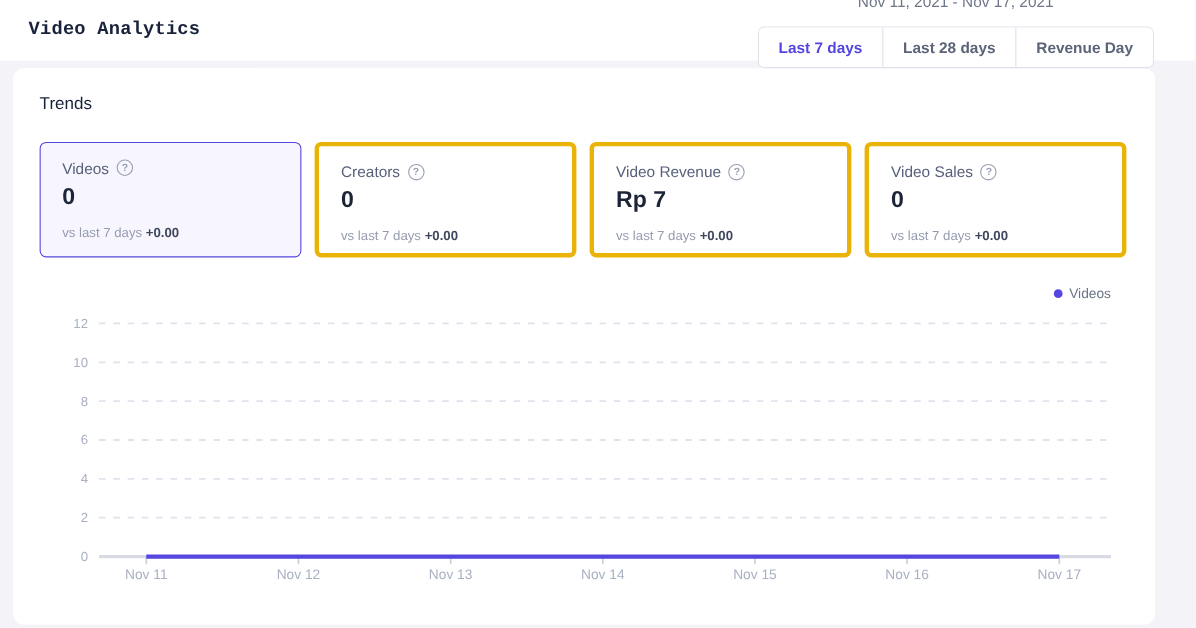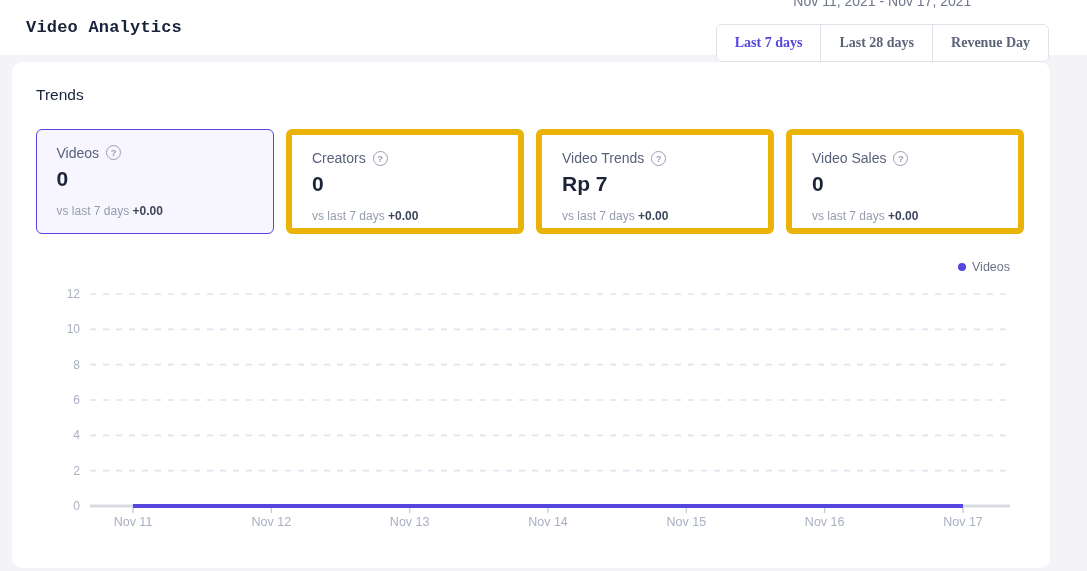--- a/index.html
+++ b/index.html
@@ -36,21 +36,21 @@
     border-radius: 6px;
     overflow: hidden;
     background: #fff;
   }
   .seg-btn {
     appearance: none;
     background: #fff;
     border: none;
     border-left: 1px solid #e0e1e9;
     padding: 10px 18px;
-    font-family: Liberation Serif, serif;
+    font-family: Liberation Sans, sans-serif;
     font-size: 14px;
     font-weight: 600;
     color: #5c6478;
     cursor: pointer;
     white-space: nowrap;
   }
   .seg-btn:first-child { border-left: none; }
   .seg-btn.active { color: #5546e0; }
 
   
@@ -66,21 +66,21 @@
     font-size: 15.5px;
     font-weight: 400;
     color: #18223a;
   }
 
   
   .stat-row { display: flex; gap: 12px; }
   .stat-card {
     width: 238px;
     height: 105px;
-    border: 6px solid #eab308;
+    border: 4px solid #eab308;
     border-radius: 6px;
     background: #ffffff;
     padding: 15px 20px;
     cursor: pointer;
   }
   .stat-card.selected {
     border: 1.5px solid #5546e0;
     background: #f7f6fe;
     padding: 14.5px 19.5px;
   }
@@ -163,21 +163,21 @@
       </div>
       <div class="stat-value">0</div>
       <div class="stat-compare">
         <span>vs last 7 days</span>
         <span class="stat-delta">+0.00</span>
       </div>
     </div>
 
     <div class="stat-card">
       <div class="stat-label-row">
-        <span>Video Trends</span>
+        <span>Video Revenue</span>
         <span class="help-icon">?</span>
       </div>
       <div class="stat-value">Rp 7</div>
       <div class="stat-compare">
         <span>vs last 7 days</span>
         <span class="stat-delta">+0.00</span>
       </div>
     </div>
 
     <div class="stat-card">

